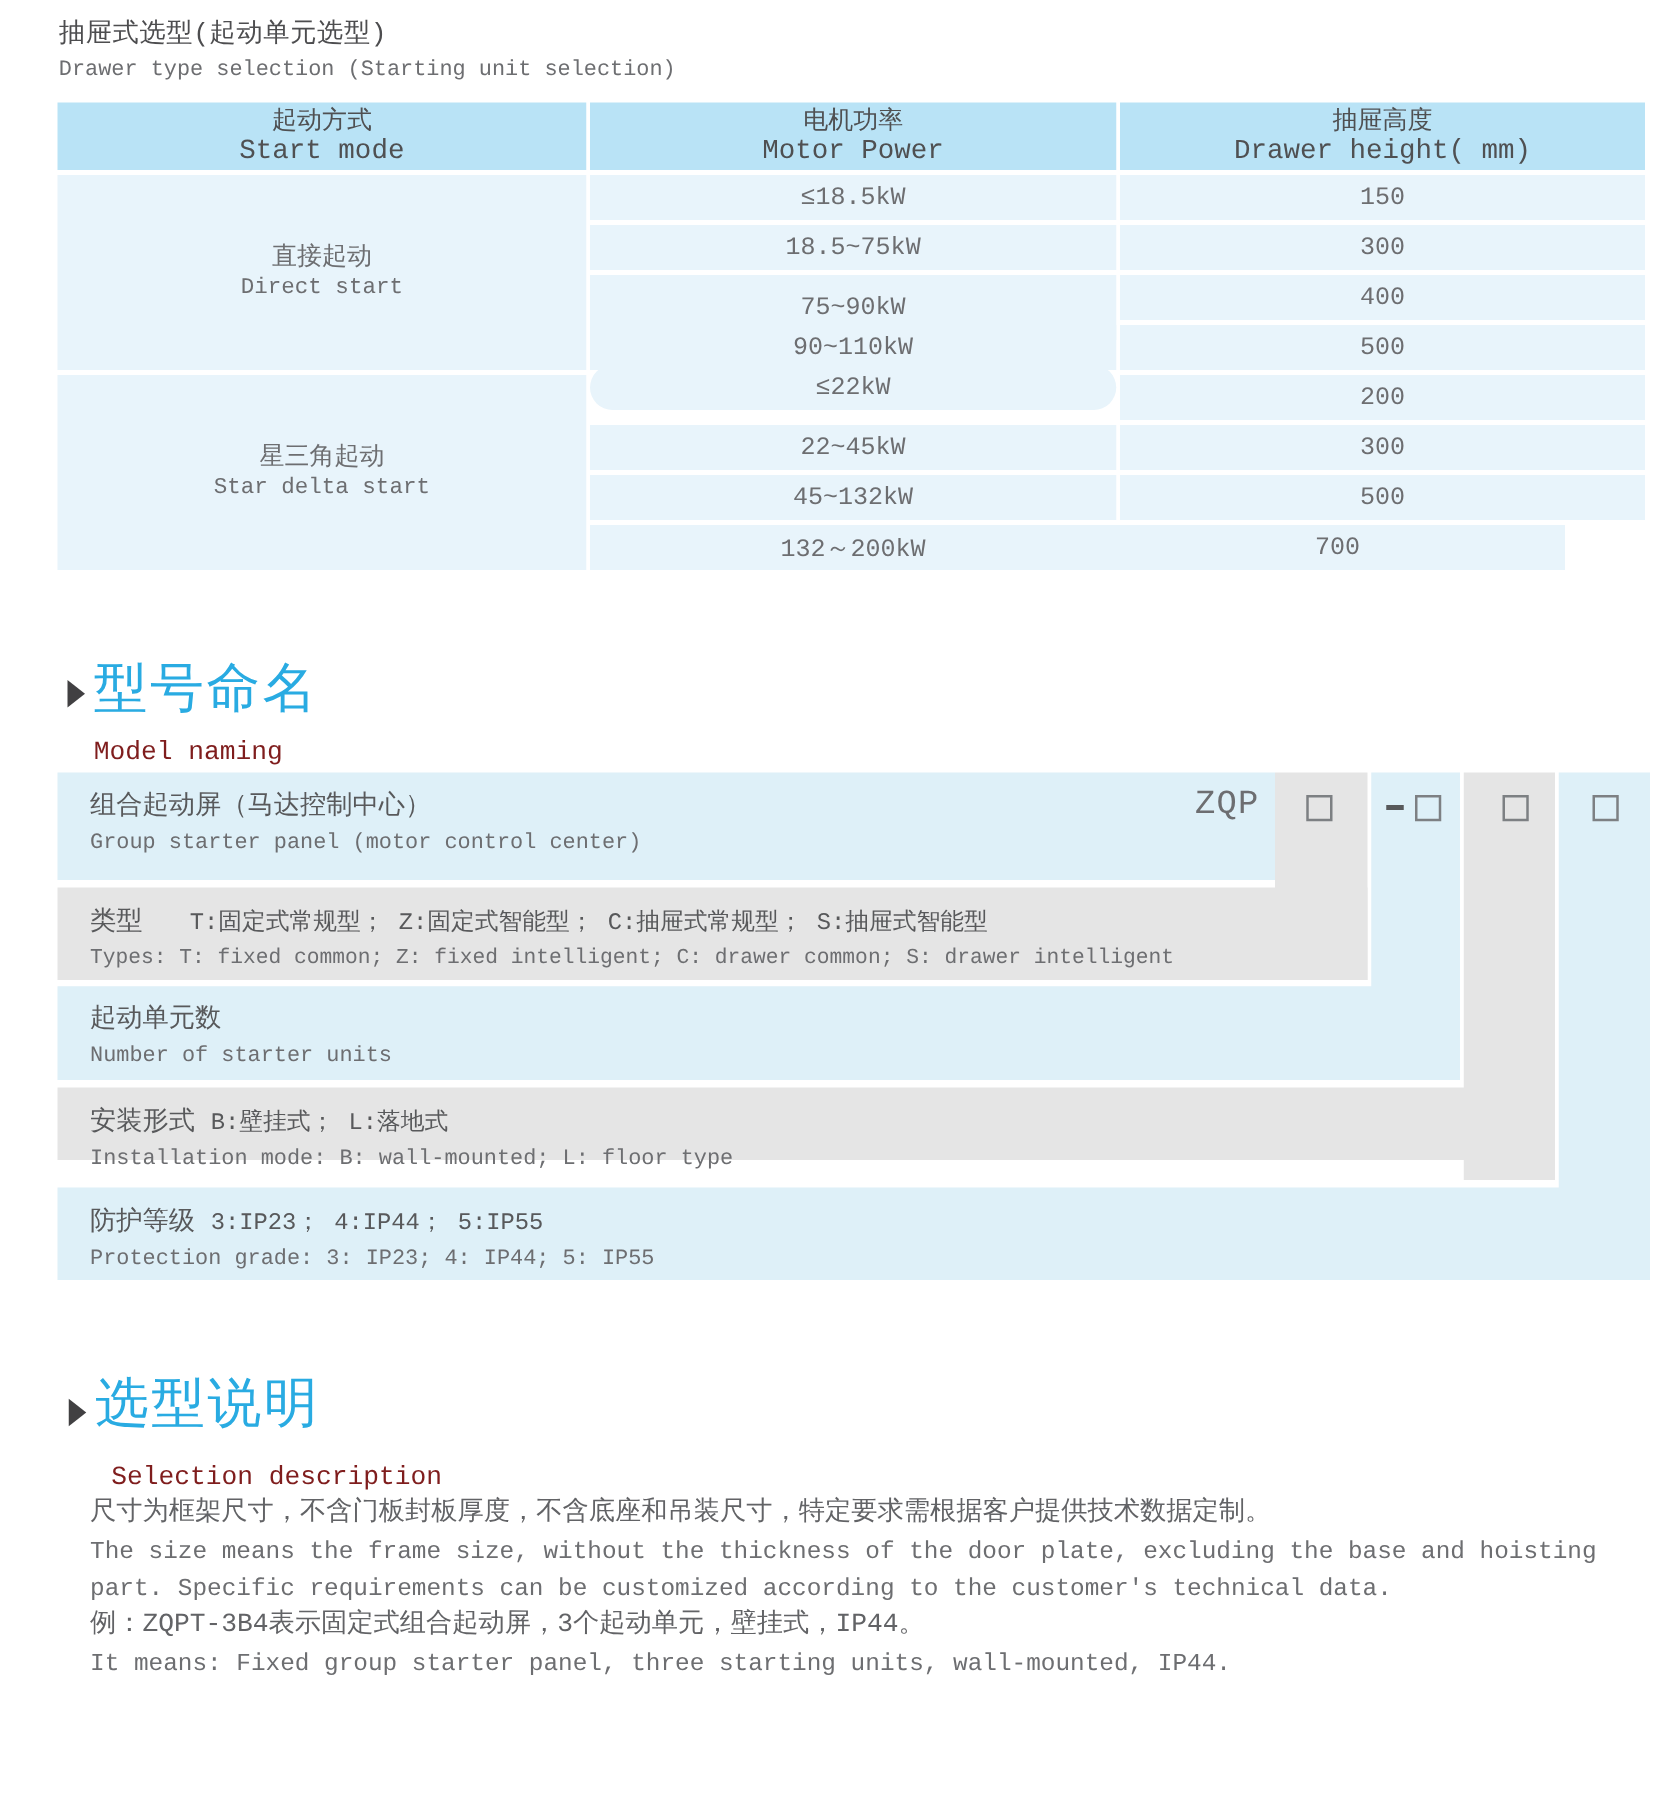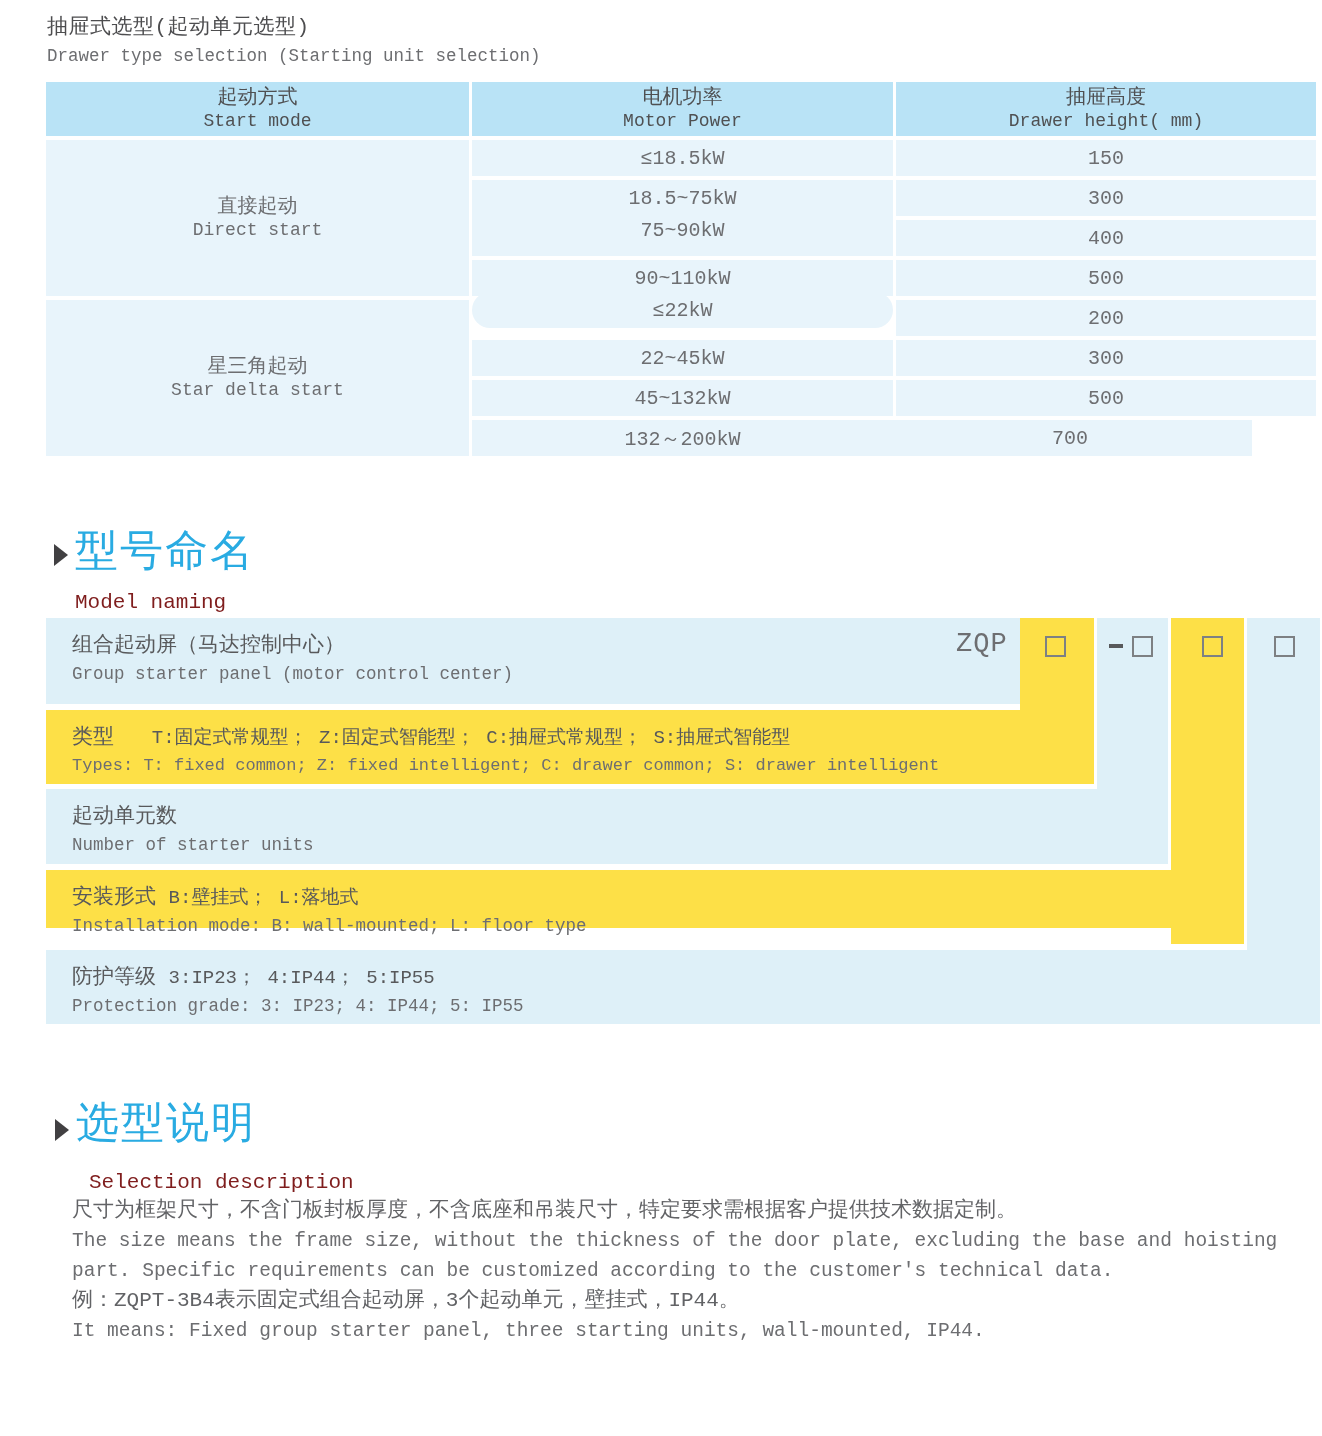--- a/index.html
+++ b/index.html
@@ -16,21 +16,21 @@
   
   .doc-title-cn { left:15px; top:12px; font-size:21px; color:#4d4d4f; letter-spacing:0.5px; }
   .doc-title-en { left:15px; top:46px; font-size:17.5px; color:#6d6e71; }
 
   
   .th {
     background:#b9e3f6; color:#4f5052; text-align:center;
     display:flex; flex-direction:column; justify-content:center; align-items:center;
   }
   .th .cn { font-size:20px; line-height:24px; }
-  .th .en { font-size:18px; line-height:22px; }
+  .th .en { font-size:22px; line-height:22px; }
   .td {
     background:#e8f4fb; color:#6d6e71; text-align:center;
     display:flex; flex-direction:column; justify-content:center; align-items:center;
     font-size:20px;
   }
   .td .cn { font-size:20px; line-height:25px; }
   .td .en { font-size:18px; line-height:23px;text-align:right; }
 
   
   .tri {
@@ -43,21 +43,21 @@
   .sec-title-en { font-size:21px; color:#7f1d1d; line-height:1; }
 
   
   .band { display:block; }
   .band .inner { padding:13px 0 0 26px; }
   .band .line1 { font-size:21px; color:#58595b; line-height:30px; }
   .band .line1 .desc { font-size:19px; }
   .band .line2 { font-size:17.5px; color:#6d6e71; line-height:26px; }
   .band .line2.small { font-size:17px; }
   .bg-blue { background:#def0f8; }
-  .bg-gray { background:#fde047; }
+  .bg-gray { background:#e5e5e5; }
   .code-box {
     width:21px; height:21px; border:2px solid #7d8083; background:transparent;
   }
   .code-text { font-size:27px; color:#6d6e71; letter-spacing:1px; }
   .dash-mark { width:14px; height:4px; background:#58595b; }
 
   
   .para { color:#6d6e71; }
   .para .cnline { font-size:21px; color:#626366; line-height:30px; }
   .para .enline { font-size:19.5px; line-height:30px; }
@@ -101,21 +101,21 @@
       <span>150</span>
     </div>
 
   <div class="abs td" style="left:440px;top:180px;width:421px;height:36px;">
       <span>18.5~75kW</span>
     </div>
   <div class="abs td" style="left:864px;top:180px;width:420px;height:36px;">
       <span>300</span>
     </div>
 
-  <div class="abs td" style="left:440px;top:204px;width:421px;height:52px;">
+  <div class="abs td" style="left:440px;top:220px;width:421px;height:52px;">
       <span>75~90kW</span>
     </div>
   <div class="abs td" style="left:864px;top:220px;width:420px;height:36px;">
       <span>400</span>
     </div>
 
   <div class="abs td" style="left:440px;top:260px;width:421px;height:36px;">
       <span>90~110kW</span>
     </div>
   <div class="abs td" style="left:864px;top:260px;width:420px;height:36px;">

